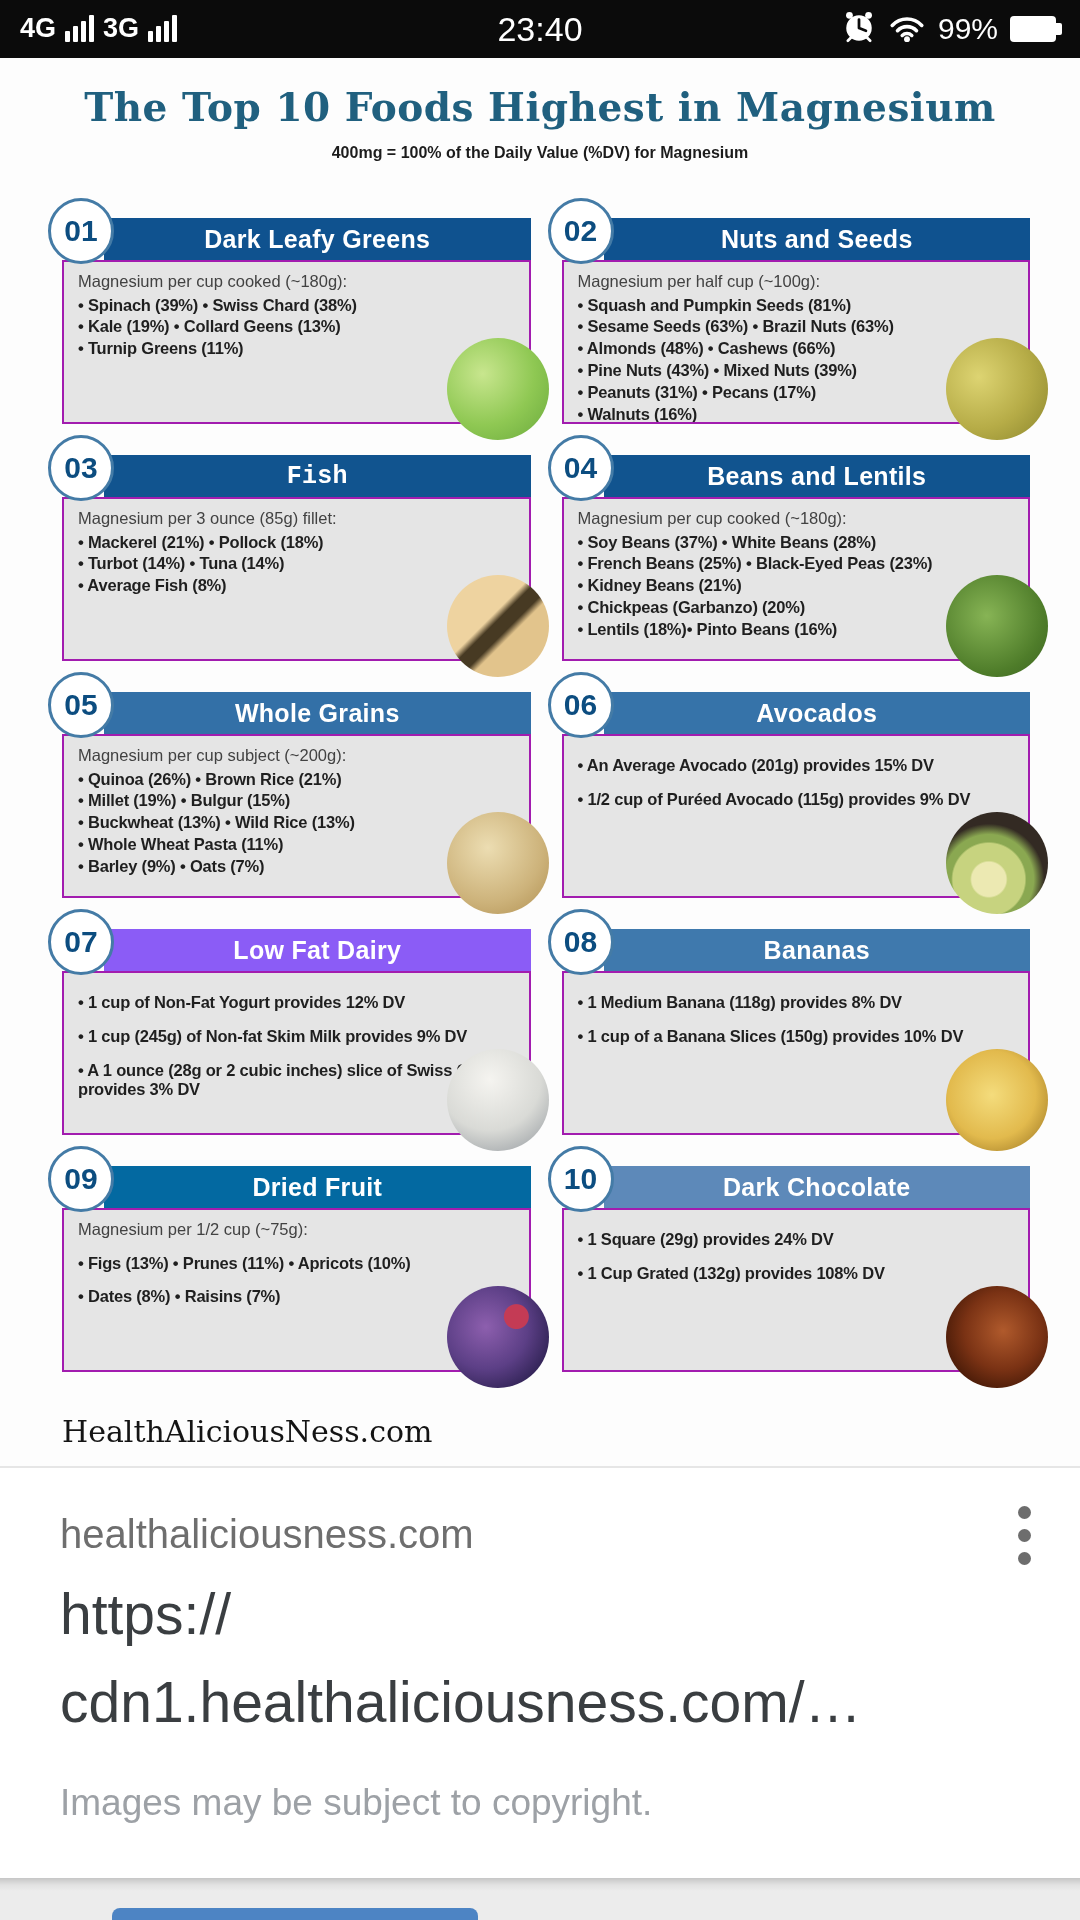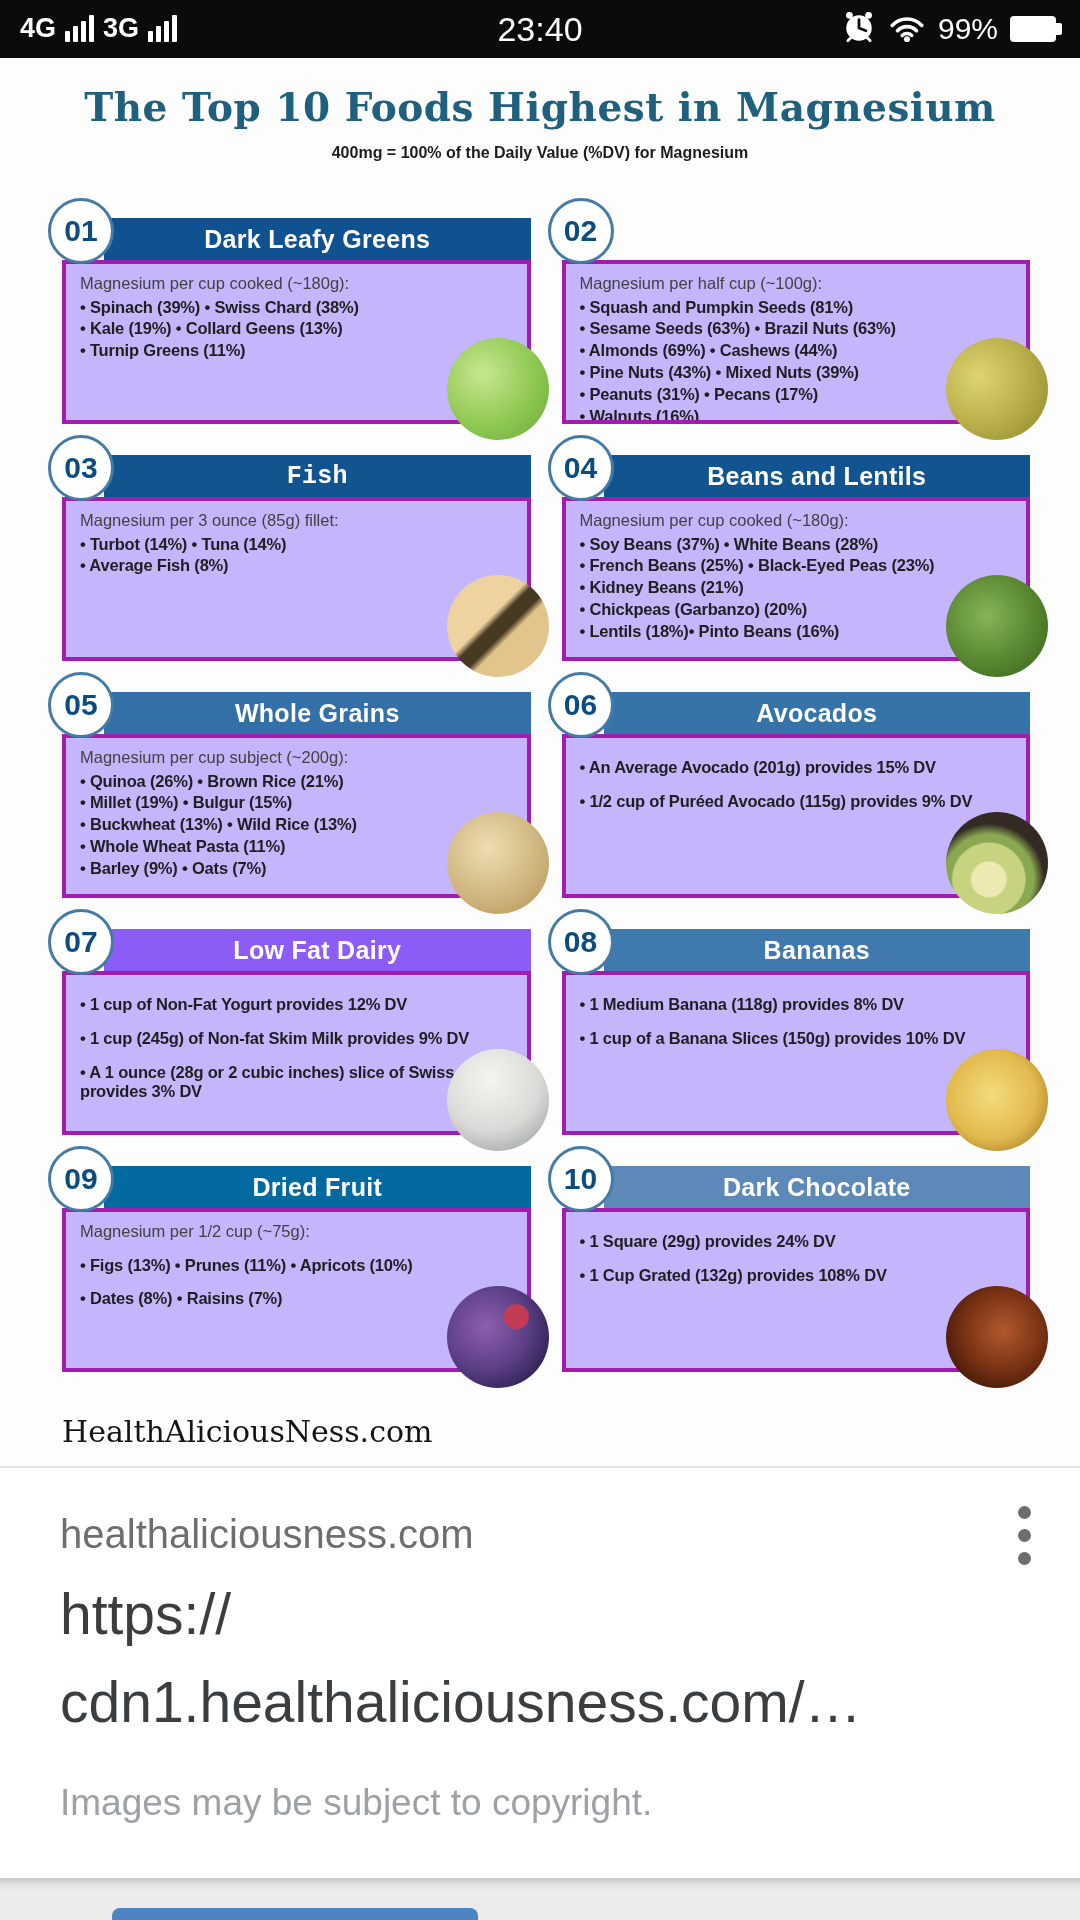--- a/index.html
+++ b/index.html
@@ -27,22 +27,22 @@
     font-size:39px;color:#20607f;letter-spacing:.5px;}
   .ig-subtitle{margin-top:14px;text-align:center;font-size:16px;font-weight:600;color:#1c1c1c;}
   .cards-grid{position:absolute;top:160px;left:62px;right:50px;display:grid;
     grid-template-columns:1fr 1fr;column-gap:38px;row-gap:34px;grid-auto-rows:206px;gap:31px;}
   .card{position:relative;}
   .card-header{margin-left:42px;height:42px;display:flex;align-items:center;justify-content:center;}
   .card-title{color:#fff;font-weight:bold;font-size:25px;letter-spacing:.3px;text-align:center;}
   .card-number-badge{position:absolute;left:-14px;top:-20px;width:66px;height:66px;border-radius:50%;
     background:#fff;border:3px solid #447ba6;color:#0c4d80;font-size:30px;font-weight:bold;
     display:flex;align-items:center;justify-content:center;z-index:3;box-sizing:border-box;}
-  .card-body{position:absolute;top:42px;left:0;right:0;bottom:0;border:4px solid #a21caf;
-    background:#c4b5fd;padding:6px 10px 4px 14px;box-sizing:border-box;overflow:hidden;}
+  .card-body{position:absolute;top:42px;left:0;right:0;bottom:0;border:2px solid #a21caf;
+    background:#e5e5e5;padding:6px 10px 4px 14px;box-sizing:border-box;overflow:hidden;}
   .intro{font-size:16.5px;color:#424242;line-height:1.25;margin:3px 0 4px;}
   .line{font-size:16.5px;font-weight:600;color:#1f1f1f;line-height:1.2;margin:2px 0;letter-spacing:-0.2px;}
   .line.sparse{margin:14px 0;}
   .card-photo{position:absolute;right:-18px;bottom:-16px;width:102px;height:102px;border-radius:50%;z-index:4;}
   .photo-leafy-greens{background:radial-gradient(circle at 35% 35%,#c8e68e,#8fc853 55%,#69a93c);}
   .photo-pumpkin-seeds{background:radial-gradient(circle at 32% 38%,#ddd472,#b6ac47 55%,#8a852c);}
   .photo-fish{background:linear-gradient(135deg,#eed3a0 42%,#473a23 47%,#473a23 56%,#e2c48c 61%);}
   .photo-edamame{background:radial-gradient(circle at 40% 40%,#87b455,#4f7d2a 65%,#3a6120);}
   .photo-grains{background:radial-gradient(circle at 40% 35%,#ecddb2,#cdb37b 60%,#b08f50);}
   .photo-avocado{background:radial-gradient(circle at 42% 66%,#ece9b2 0 19%,#c7d37f 21% 40%,#8aa851 42% 50%,#332a23 62%);}
@@ -130,41 +130,45 @@
           <div class="line">• Kale (19%) • Collard Geens (13%)</div>
           <div class="line">• Turnip Greens (11%)</div>
         </div>
     <div class="card-photo photo-leafy-greens"></div>
   </div>
 
   <div class="card">
     <div class="card-number-badge">
       <span class="card-number">02</span>
     </div>
+    <div class="card-header" style="background: rgb(15, 82, 143);">
+      <span class="card-title">Nuts and Seeds</span>
+    </div>
     <div class="card-body">
           <div class="intro">Magnesium per half cup (~100g):</div>
           <div class="line">• Squash and Pumpkin Seeds (81%)</div>
           <div class="line">• Sesame Seeds (63%) • Brazil Nuts (63%)</div>
-          <div class="line">• Almonds (69%) • Cashews (44%)</div>
+          <div class="line">• Almonds (48%) • Cashews (66%)</div>
           <div class="line">• Pine Nuts (43%) • Mixed Nuts (39%)</div>
           <div class="line">• Peanuts (31%) • Pecans (17%)</div>
           <div class="line">• Walnuts (16%)</div>
         </div>
     <div class="card-photo photo-pumpkin-seeds"></div>
   </div>
 
   <div class="card">
     <div class="card-number-badge">
       <span class="card-number">03</span>
     </div>
     <div class="card-header" style="background: rgb(17, 84, 143); font-family: Liberation Mono, monospace;">
       <span class="card-title">Fish</span>
     </div>
     <div class="card-body">
           <div class="intro">Magnesium per 3 ounce (85g) fillet:</div>
+          <div class="line">• Mackerel (21%) • Pollock (18%)</div>
           <div class="line">• Turbot (14%) • Tuna (14%)</div>
           <div class="line">• Average Fish (8%)</div>
         </div>
     <div class="card-photo photo-fish"></div>
   </div>
 
   <div class="card">
     <div class="card-number-badge">
       <span class="card-number">04</span>
     </div>

